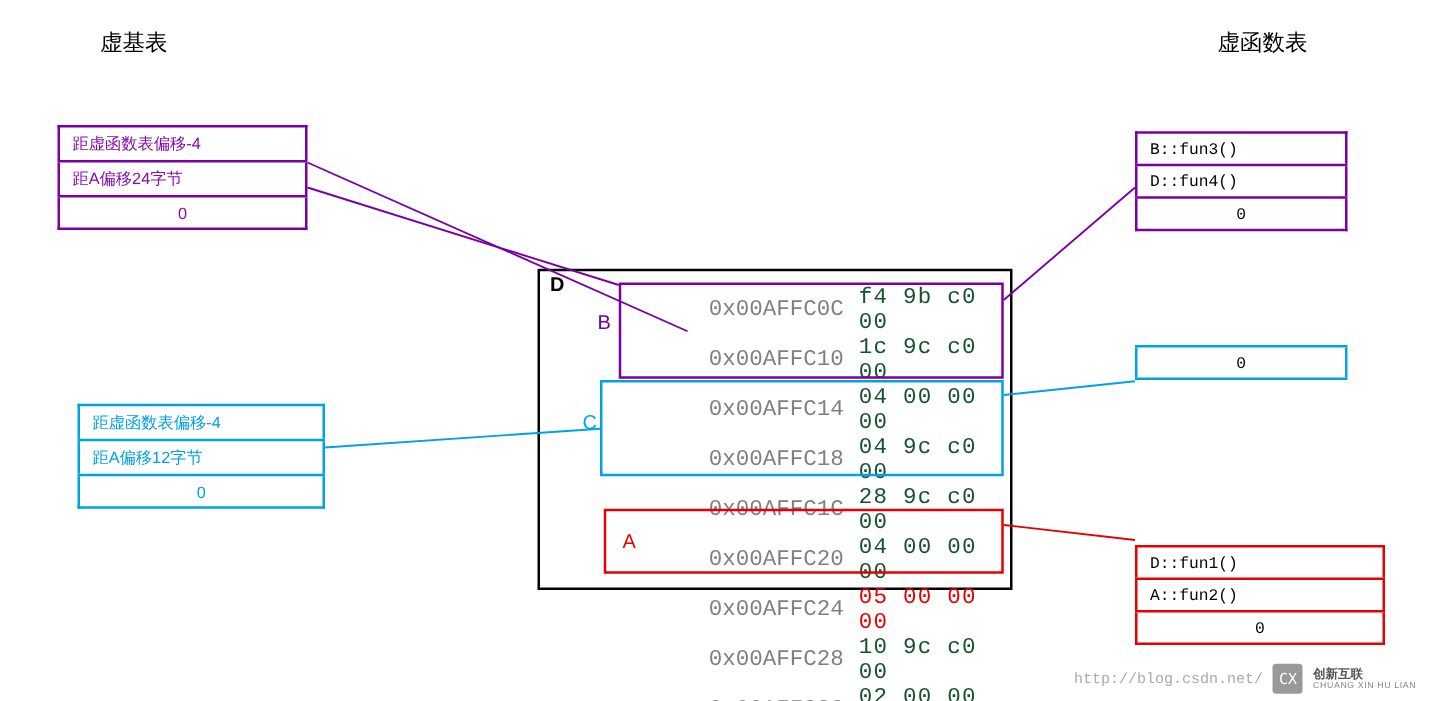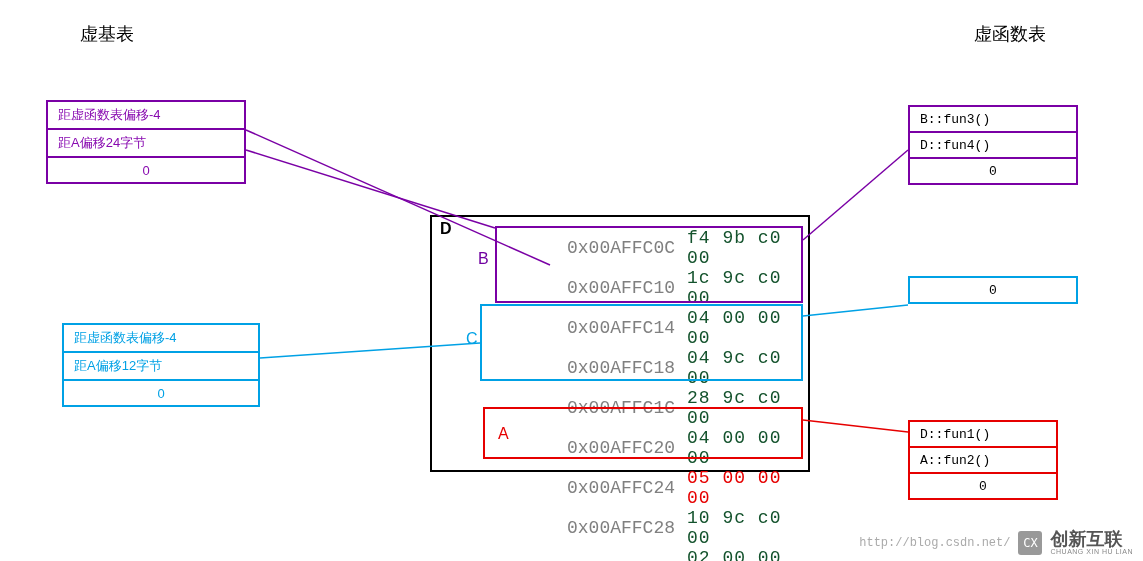--- a/index.html
+++ b/index.html
@@ -154,21 +154,21 @@
     </table>
 
   <table class="tbl blue-b" style="left:908px; top:276px; width:170px;">
     <tbody>
     <tr class="blue-b" style="border-left:none;border-right:none;">
         <td style="text-align:center;" class="mono">0</td>
         </tr>
   </tbody>
     </table>
 
-  <table class="tbl red-b" style="left:908px; top:420px; width:150px;">
+  <table class="tbl red-b" style="left:908px; top:436px; width:200px;">
     <tbody>
         <tr>
           <td class="mono">D::fun1()</td>
         </tr>
     <tr class="red-b" style="border-left:none;border-right:none;border-radius:11px;">
         <td class="mono">A::fun2()</td>
         </tr>
     <tr>
           <td style="text-align:center;" class="mono">0</td>
         </tr>
@@ -186,18 +186,18 @@
 
     <line x1="803" y1="316" x2="908" y2="305" stroke="#00a1e5" stroke-width="1.5"></line>
 
     <line x1="803" y1="420" x2="908" y2="432" stroke="#e60000" stroke-width="1.5"></line>
   </svg>
 
   <div class="footer">
     <span class="mono">http://blog.csdn.net/</span>
     <span class="logo">CX</span>
     <span style="display:flex;flex-direction:column; line-height:1;">
-      <span style="font-size:18px;color:#555;font-weight:bold;">创新互联</span>
+      <span style="font-size:10px;color:#555;font-weight:bold;">创新互联</span>
       <span style="font-size:7px;color:#888;letter-spacing:0.5px;">CHUANG XIN HU LIAN</span>
     </span>
   </div>
 
 </div>
 
 </body></html>

